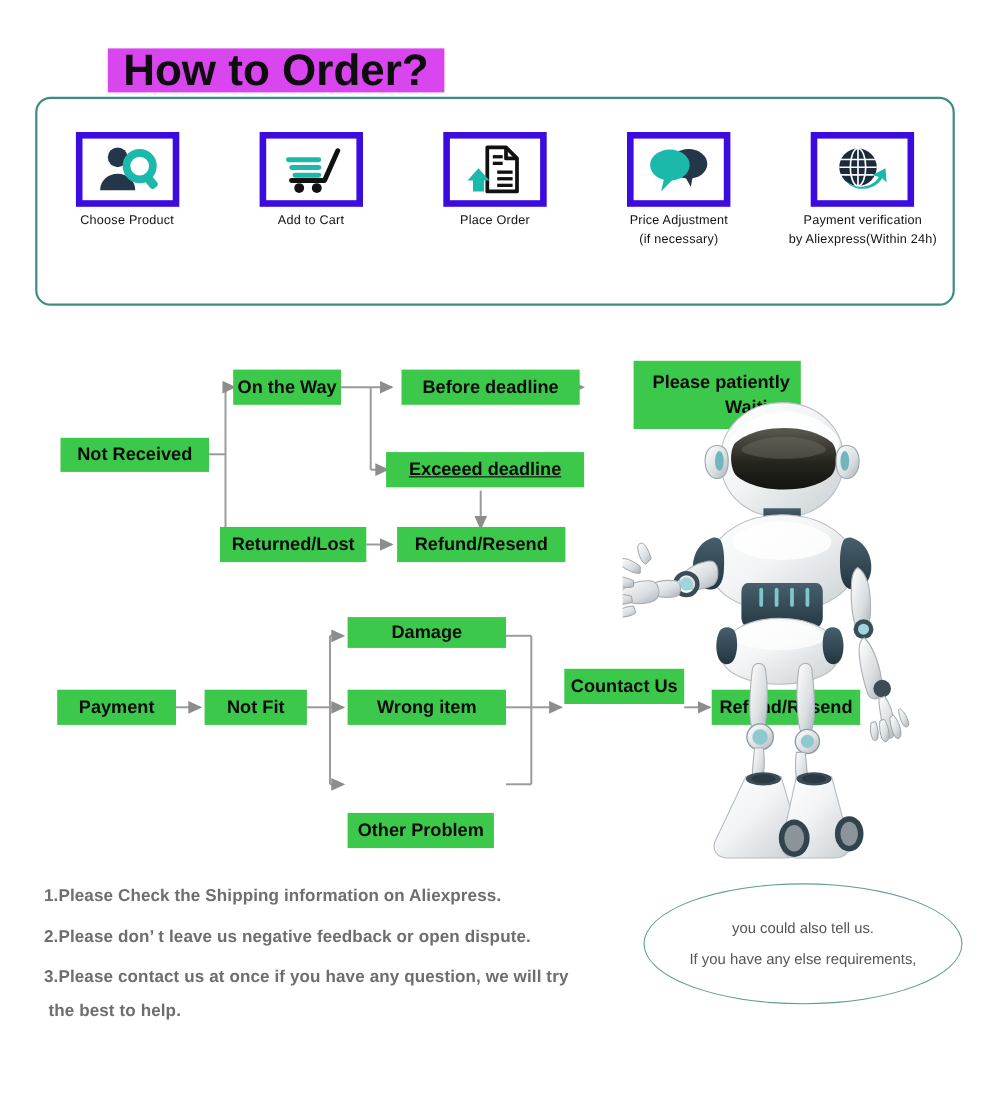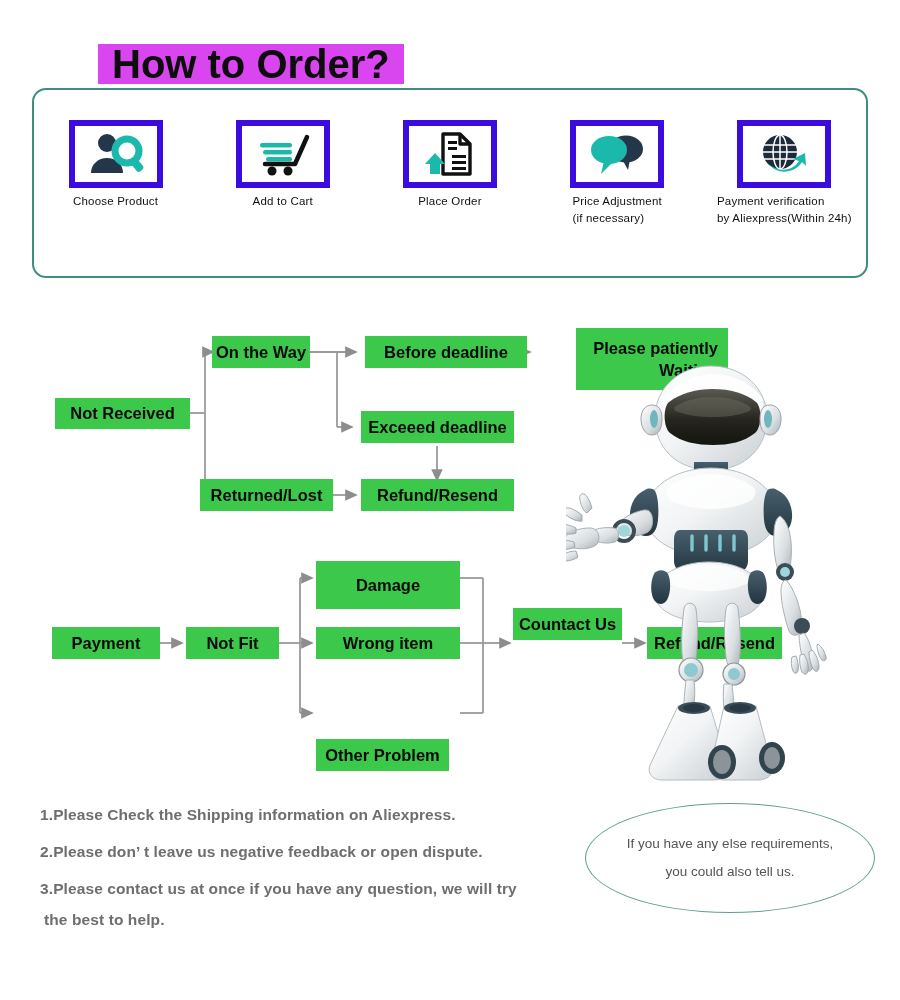--- a/index.html
+++ b/index.html
@@ -30,21 +30,21 @@
     display:flex; justify-content:space-around; align-items:flex-start;
     z-index:3;
   }
   .step { width:150px; display:flex; flex-direction:column; align-items:center; }
   .step-box {
     width:94px; height:68px;
     border:6px solid #3a0ce0; background:#ffffff;
     display:flex; align-items:center; justify-content:center;
   }
   .step-label {
-    margin-top:5px; font-size:11.5px; color:#111; text-align:left;
+    margin-top:5px; font-size:11.5px; color:#111; text-align:center;
     line-height:1.45; letter-spacing:.2px; white-space:nowrap;
   }
   .step-label .l2 { display:block; }
 
   
   #flow { position:absolute; left:0; top:300px; width:900px; height:470px; }
   .gbox {
     position:absolute; background:#3cc84a; color:#0a0a0a;
     font-size:16.5px; font-weight:600;
     display:flex; align-items:center; justify-content:center;
@@ -214,31 +214,31 @@
   <div class="gbox" style="left:55px; top:98px; width:135px; height:31px;">Not Received</div>
 
   <div class="gbox" style="left:212px; top:337px;"></div>
 
   <div class="gbox" style="left:212px; top:36px; width:98px; height:32px;">On the Way</div>
 
   <div class="gbox" style="left:365px; top:36px; width:162px; height:32px;">Before deadline</div>
 
   <div class="gbox" style="left:538px; top:28px; width:152px; height:62px; padding:0 10px;margin-left:38px;">Please patiently Waiting</div>
 
-  <div class="gbox" style="left:361px; top:111px; width:153px; height:32px;">Exceeed deadline</div>
+  <div class="gbox" style="left:351px; top:111px; width:180px; height:32px;text-decoration:underline;">Exceeed deadline</div>
 
   <div class="gbox" style="left:200px; top:179px; width:133px; height:32px;">Returned/Lost</div>
 
   <div class="gbox" style="left:361px; top:179px; width:153px; height:32px;">Refund/Resend</div>
 
   <div class="gbox" style="left:52px; top:327px; width:108px; height:32px;">Payment</div>
 
   <div class="gbox" style="left:186px; top:327px; width:93px; height:32px;">Not Fit</div>
 
-  <div class="gbox" style="left:316px; top:261px; width:144px; height:48px;">Damage</div>
+  <div class="gbox" style="left:316px; top:261px; width:144px; height:28px;">Damage</div>
 
   <div class="gbox" style="left:316px; top:327px; width:144px; height:32px;">Wrong item</div>
 
   <div class="gbox" style="left:316px; top:396px; width:133px; height:32px;margin-top:43px;">Other Problem</div>
 
   <div class="gbox" style="left:513px; top:308px; width:109px; height:32px;">Countact Us</div>
 
   <div class="gbox" style="left:647px; top:327px; width:135px; height:32px;">Refund/Resend</div>
 
 </div>
@@ -359,15 +359,15 @@
 <div id="notes">
   <div class="note">1.Please Check the Shipping information on Aliexpress.</div>
   <div class="note">2.Please don’ t leave us negative feedback or open dispute.</div>
   <div class="note">
     <span>3.Please contact us at once if you have any question, we will try</span>
     <span class="cont"> the best to help.</span>
   </div>
 </div>
 
 <div id="bubble">
+  <div class="bubble-line">you could also tell us.</div>
   <div class="bubble-line">If you have any else requirements,</div>
-  <div class="bubble-line">you could also tell us.</div>
 </div>
 
 </body></html>

